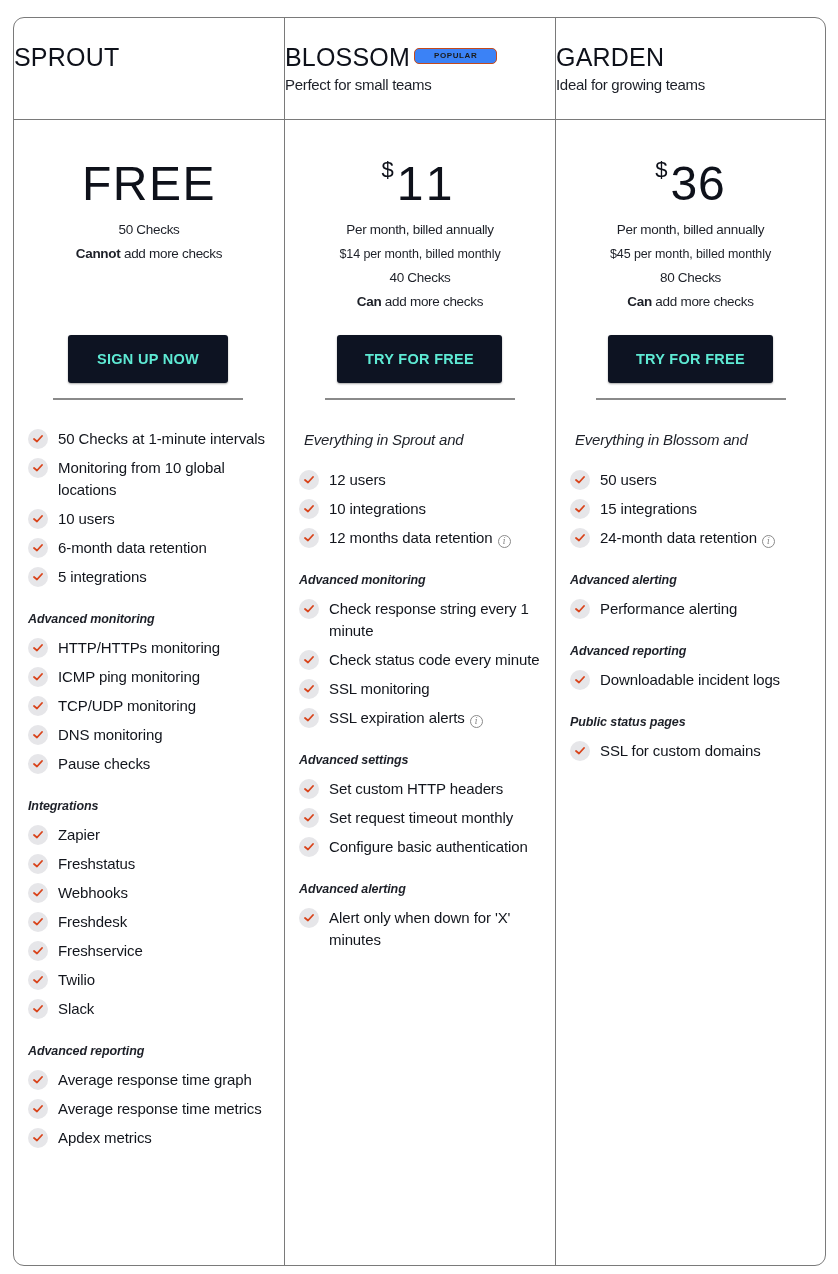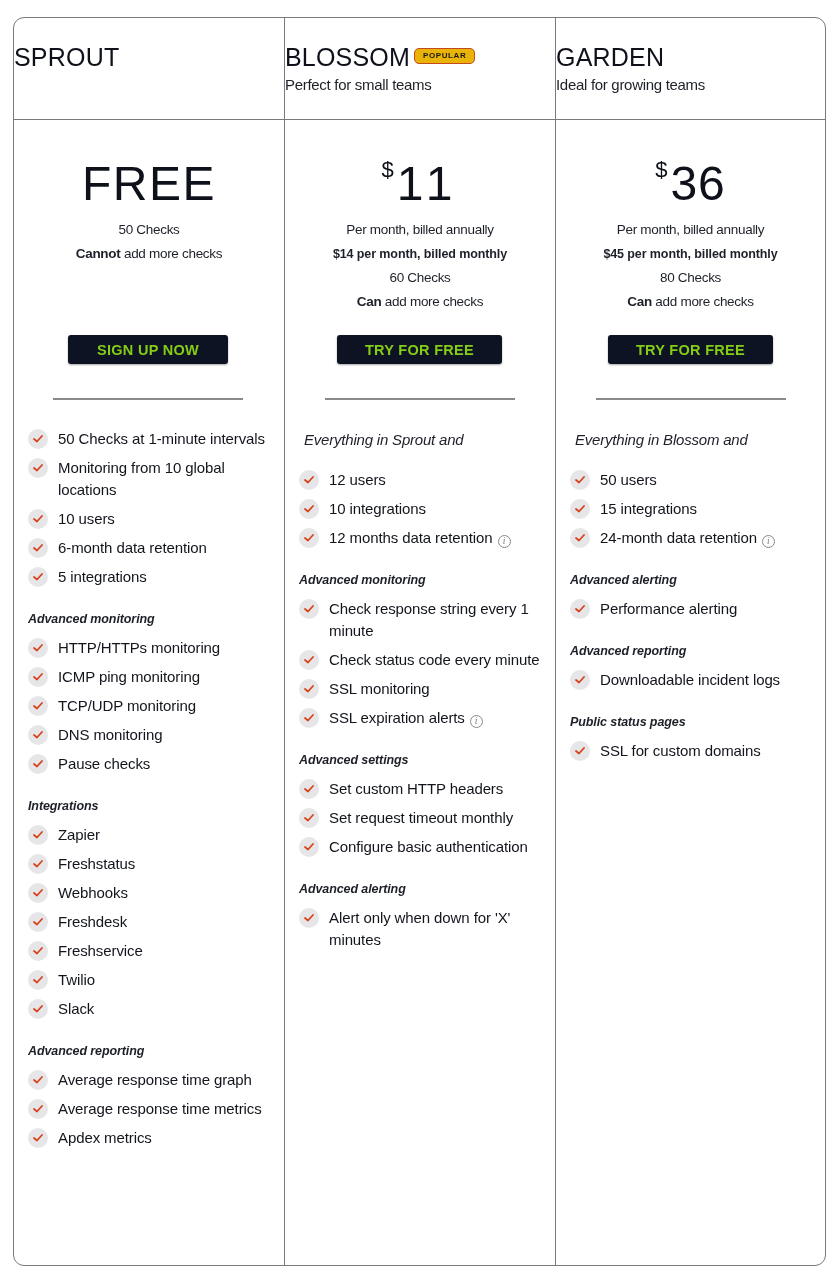--- a/index.html
+++ b/index.html
@@ -23,42 +23,42 @@
   .head {
     height: 102px; border-bottom: 1.5px solid #7a7a7a;
     padding-top: 25px;
   }
   .plan-name {
     font-size: 25px; letter-spacing: 0.2px; color: #0e111a; line-height: 28px;
     display: inline-flex; align-items: center; justify-content: center;
   }
   .popular {
     display: inline-block; margin-left: 4px; margin-top: -2px;
-    background: #eab308; color: #1a1a1a; border: 1px solid #c44a1c;
+    background: #3b82f6; color: #1a1a1a; border: 1px solid #c44a1c;
     font-size: 8px; font-weight: bold; letter-spacing: 0.6px;
-    padding: 2px 8px; border-radius: 5px; line-height: 10px;
+    padding: 2px 19px; border-radius: 5px; line-height: 10px;
   }
   .tagline { font-size: 15px; color: #1d2028; margin-top: 5px; letter-spacing: -0.3px; }
 
   .price-area { text-align: center; }
   .price {
     height: 60px; margin-top: 34px; font-size: 48px; color: #0e111a; line-height: 60px;
     letter-spacing: 1px;
   }
   .price .cur { font-size: 22px; vertical-align: top; position: relative; top: -14px; margin-right: 2px; }
   .price.free { font-size: 48px; letter-spacing: 1.5px; }
   .price-line { font-size: 13.5px; color: #1d2028; letter-spacing: -0.3px; line-height: 24px; }
-  .price-line.bold-line { font-weight: bold; font-size: 12.5px; letter-spacing: -0.1px; }
+  .price-line.bold-line { font-weight: normal; font-size: 12.5px; letter-spacing: -0.1px; }
   .price-line b { font-weight: bold; }
   .c1 .price-line.first { margin-top: 4px; }
   .c2 .price-line.first, .c3 .price-line.first { margin-top: 4px; }
 
   .btn {
-    position: absolute; top: 317px; height: 29px;
-    background: #0d1322; color: #84cc16; border-radius: 3px;
+    position: absolute; top: 317px; height: 48px;
+    background: #0d1322; color: #5eead4; border-radius: 3px;
     font-size: 14.5px; font-weight: bold; letter-spacing: 0.3px;
     display: flex; align-items: center; justify-content: center;
     box-shadow: 0 1px 2px rgba(0,0,0,0.35);
     cursor: pointer;
     text-align: center;
   }
   .c1 .btn { left: 54px; width: 160px; }
   .c2 .btn { left: 52px; width: 165px; }
   .c3 .btn { left: 52px; width: 165px; }
 
@@ -287,21 +287,21 @@
       <div class="plan-name">
           <span>BLOSSOM</span>
           <span class="popular">POPULAR</span>
         </div>
       <div class="tagline">Perfect for small teams</div>
     </div>
     <div class="price-area">
       <div class="price"><span class="cur">$</span><span style="letter-spacing:6px;">11</span></div>
       <div class="price-line first">Per month, billed annually</div>
       <div class="price-line bold-line">$14 per month, billed monthly</div>
-      <div class="price-line">60 Checks</div>
+      <div class="price-line">40 Checks</div>
       <div class="price-line"><b>Can</b><span> add more checks</span></div>
     </div>
     <div class="btn">TRY FOR FREE</div>
     <div class="rule"></div>
 
     <div class="features">
       <div class="intro">Everything in Sprout and</div>
       <div>
         <div class="item">
             <span class="check">

